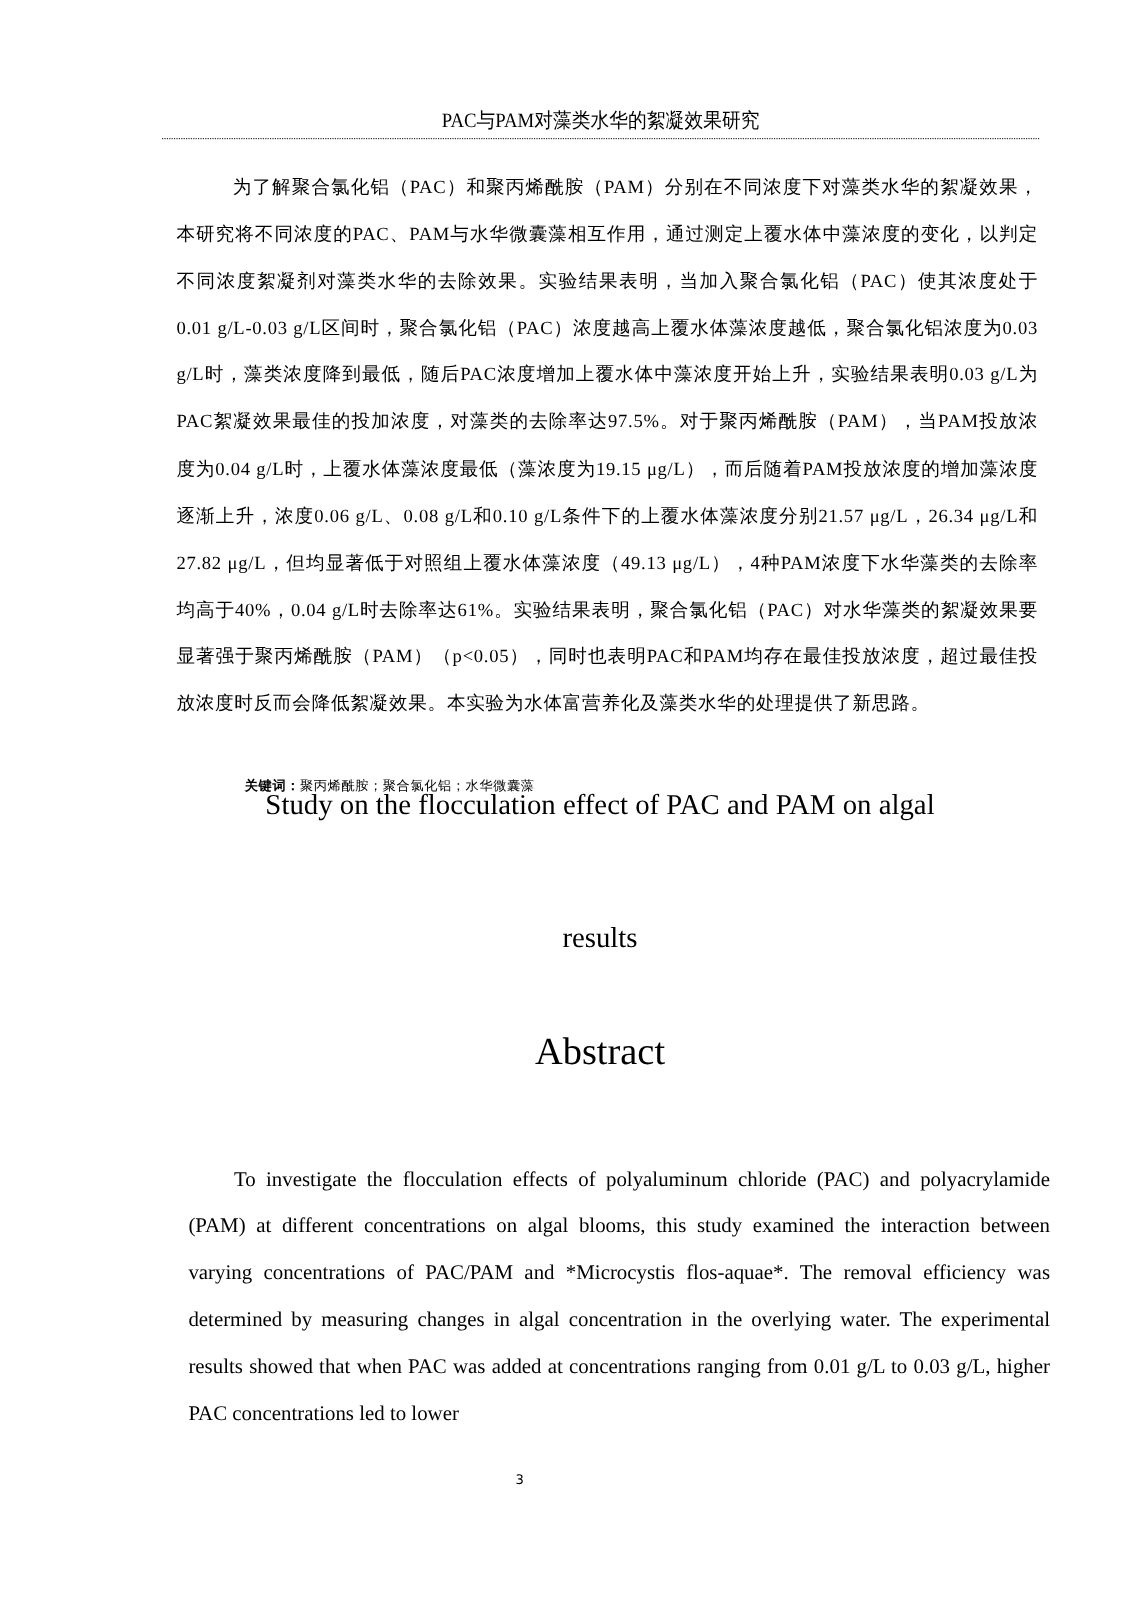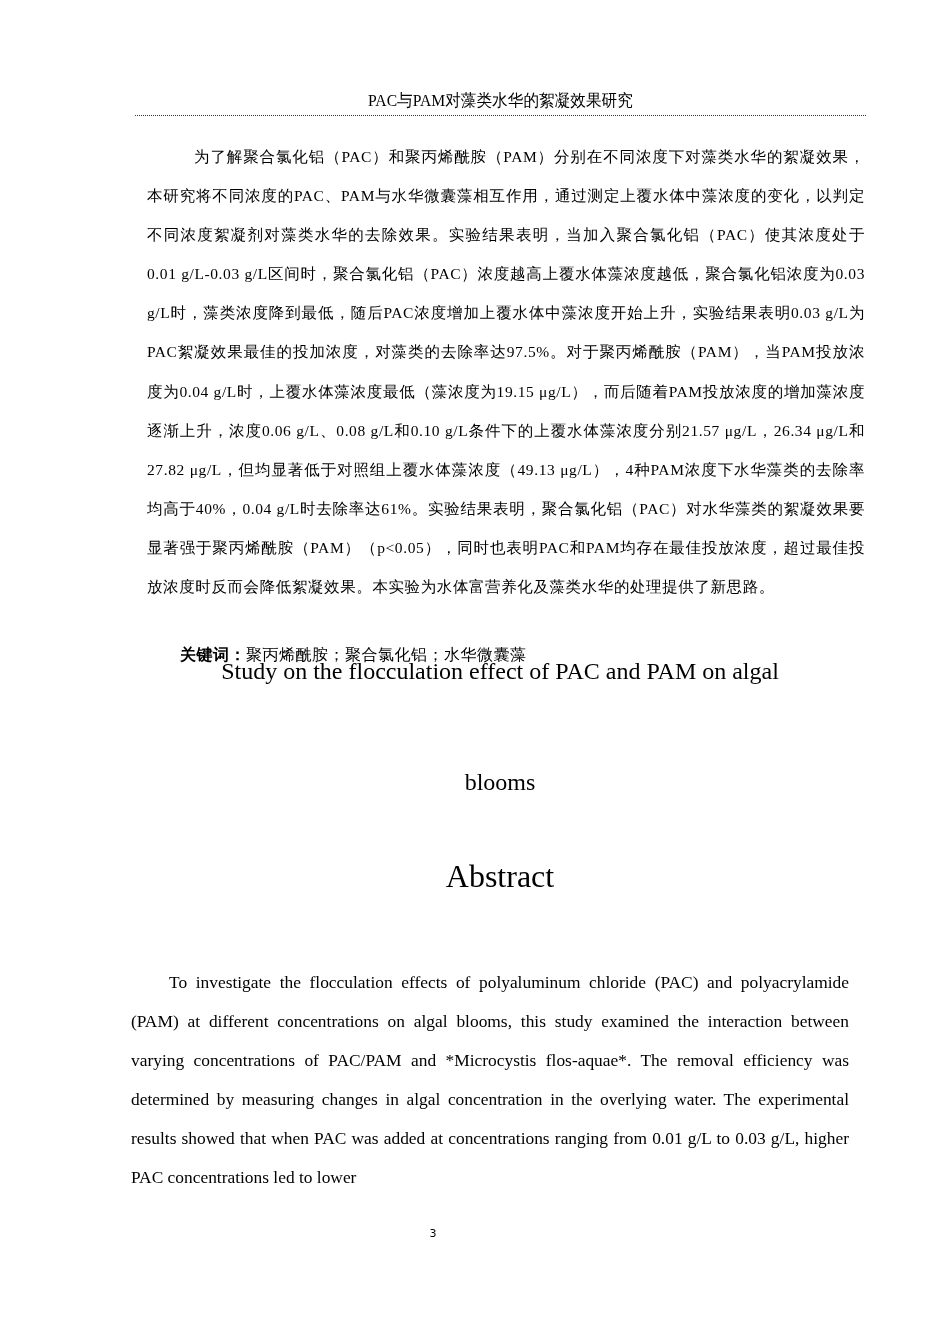--- a/index.html
+++ b/index.html
@@ -42,23 +42,23 @@
       width: 718px;
       font-size: 15.5px;
       line-height: 39.1px;
       text-align: justify;
       text-indent: 47px;
       margin: 0;
       letter-spacing: 0.6px;
     }
     .keywords {
       position: absolute;
-      left: 180px;
+      left: 204px;
       top: 643px;
-      font-size: 16px;
+      font-size: 11px;
       line-height: 24px;
       letter-spacing: 0.5px;
     }
     .keywords .kw-label {
       font-weight: bold;
     }
     .en-title {
       position: absolute;
       left: 141px;
       width: 718px;
@@ -72,21 +72,21 @@
       position: absolute;
       left: 141px;
       top: 861px;
       width: 718px;
       text-align: center;
       font-size: 32px;
       line-height: 30px;
     }
     .en-abstract {
       position: absolute;
-      left: 131px;
+      left: 157px;
       top: 963px;
       width: 718px;
       font-size: 17.4px;
       line-height: 39.1px;
       text-align: justify;
       text-indent: 38px;
       margin: 0;
     }
     .page-number {
       position: absolute;
@@ -105,19 +105,19 @@
 <div class="header">PAC与PAM对藻类水华的絮凝效果研究</div>
 <div class="header-rule"></div>
 
 <p class="cn-abstract">为了解聚合氯化铝（PAC）和聚丙烯酰胺（PAM）分别在不同浓度下对藻类水华的絮凝效果，本研究将不同浓度的PAC、PAM与水华微囊藻相互作用，通过测定上覆水体中藻浓度的变化，以判定不同浓度絮凝剂对藻类水华的去除效果。实验结果表明，当加入聚合氯化铝（PAC）使其浓度处于0.01 g/L-0.03 g/L区间时，聚合氯化铝（PAC）浓度越高上覆水体藻浓度越低，聚合氯化铝浓度为0.03 g/L时，藻类浓度降到最低，随后PAC浓度增加上覆水体中藻浓度开始上升，实验结果表明0.03 g/L为PAC絮凝效果最佳的投加浓度，对藻类的去除率达97.5%。对于聚丙烯酰胺（PAM），当PAM投放浓度为0.04 g/L时，上覆水体藻浓度最低（藻浓度为19.15 μg/L），而后随着PAM投放浓度的增加藻浓度逐渐上升，浓度0.06 g/L、0.08 g/L和0.10 g/L条件下的上覆水体藻浓度分别21.57 μg/L，26.34 μg/L和27.82 μg/L，但均显著低于对照组上覆水体藻浓度（49.13 μg/L），4种PAM浓度下水华藻类的去除率均高于40%，0.04 g/L时去除率达61%。实验结果表明，聚合氯化铝（PAC）对水华藻类的絮凝效果要显著强于聚丙烯酰胺（PAM）（p&lt;0.05），同时也表明PAC和PAM均存在最佳投放浓度，超过最佳投放浓度时反而会降低絮凝效果。本实验为水体富营养化及藻类水华的处理提供了新思路。</p>
 
 <div class="keywords">
   <span class="kw-label">关键词：</span><span>聚丙烯酰胺；聚合氯化铝；水华微囊藻</span>
 </div>
 
 <div class="en-title l1">Study on the flocculation effect of PAC and PAM on algal</div>
-<div class="en-title l2">blooms</div>
+<div class="en-title l2">results</div>
 
 <div class="abstract-heading">Abstract</div>
 
 <p class="en-abstract">To investigate the flocculation effects of polyaluminum chloride (PAC) and polyacrylamide (PAM) at different concentrations on algal blooms, this study examined the interaction between varying concentrations of PAC/PAM and *Microcystis flos-aquae*. The removal efficiency was determined by measuring changes in algal concentration in the overlying water. The experimental results showed that when PAC was added at concentrations ranging from 0.01 g/L to 0.03 g/L, higher PAC concentrations led to lower</p>
 
 <div class="page-number">3</div>
 
 </body></html>

